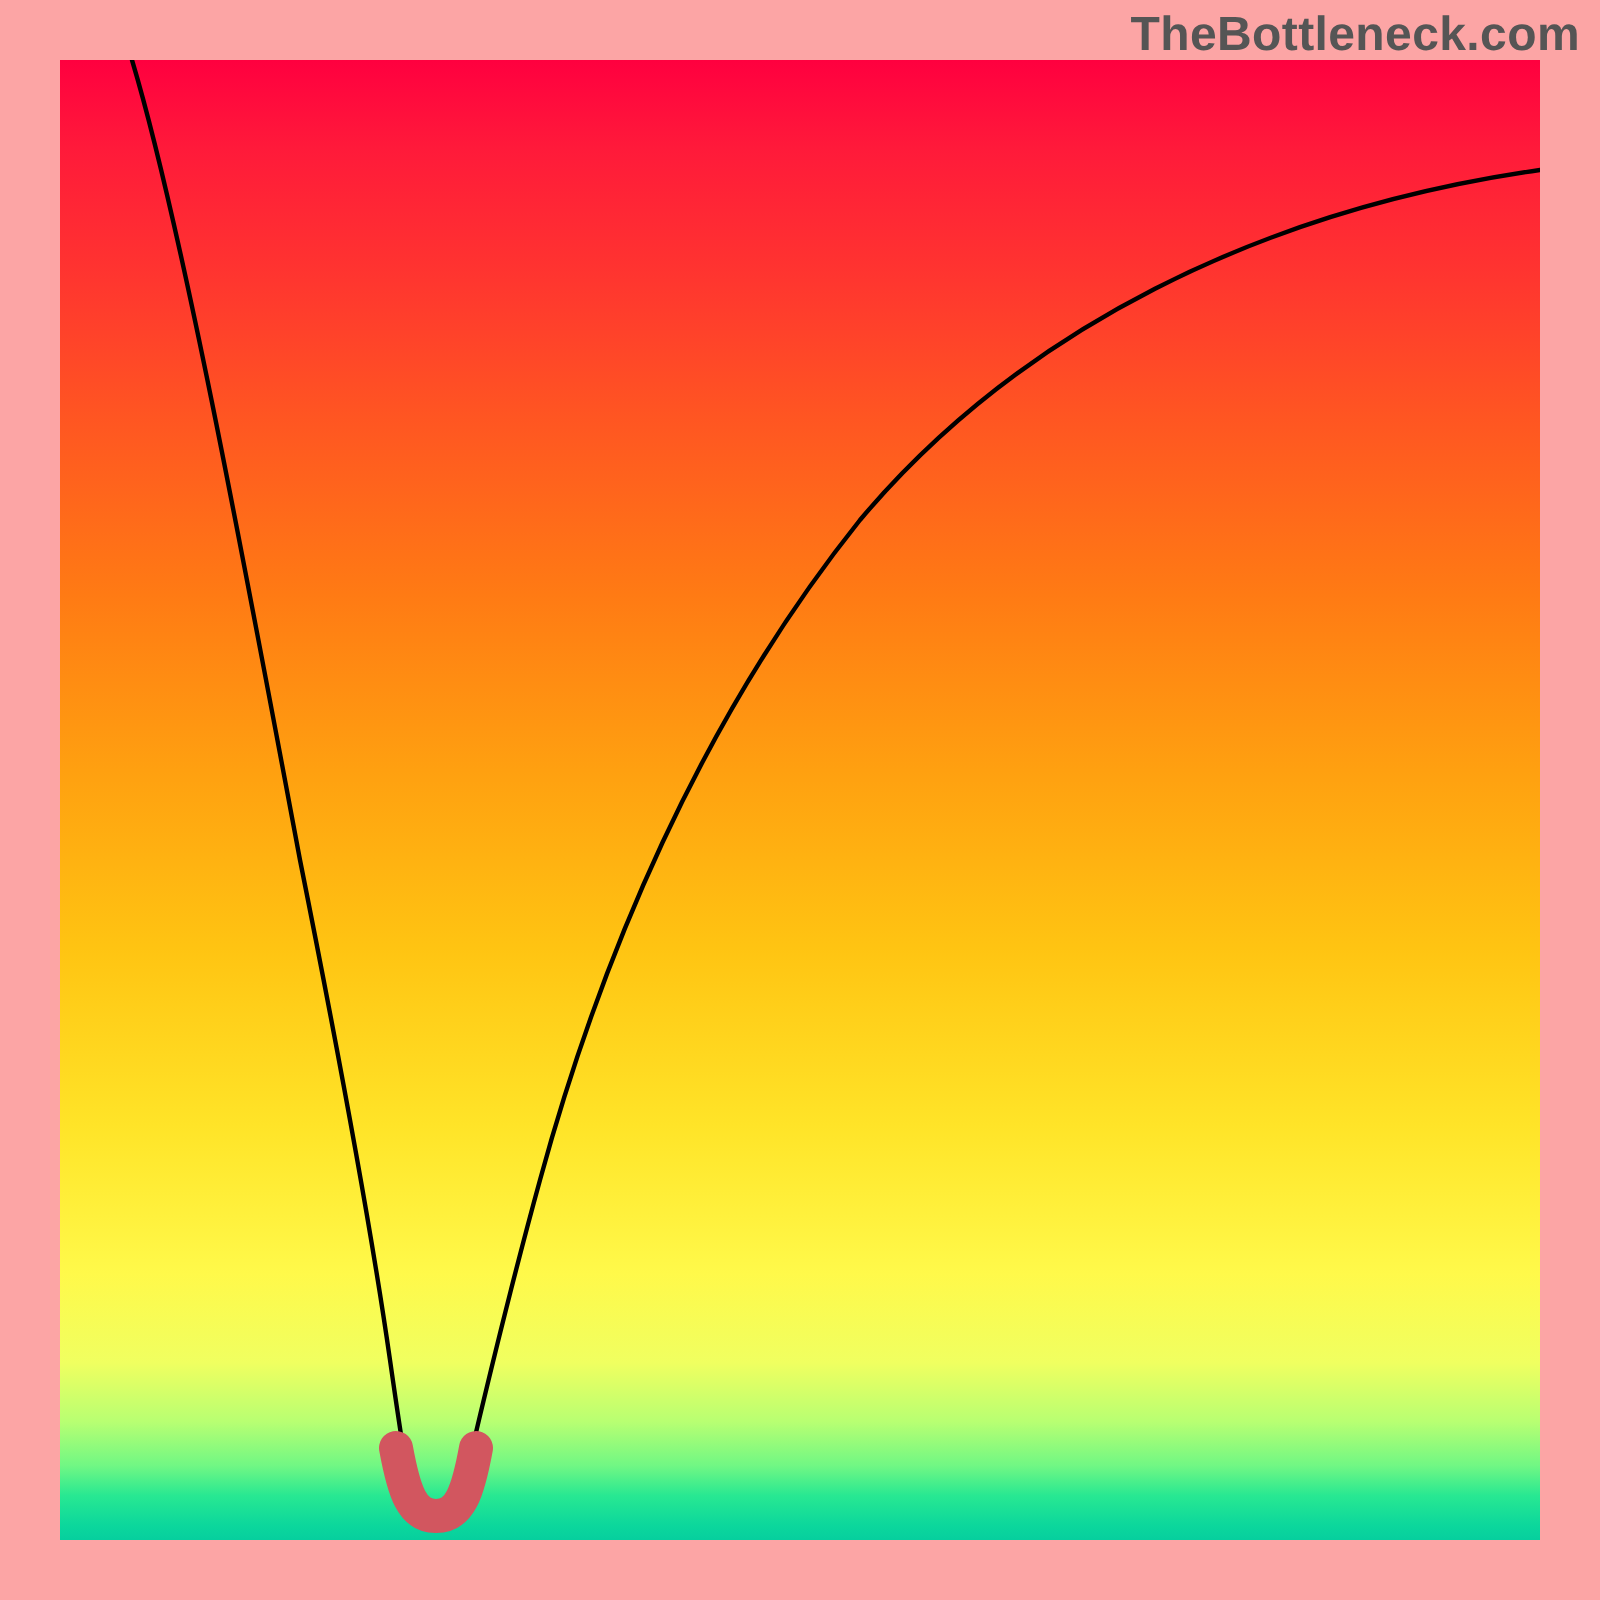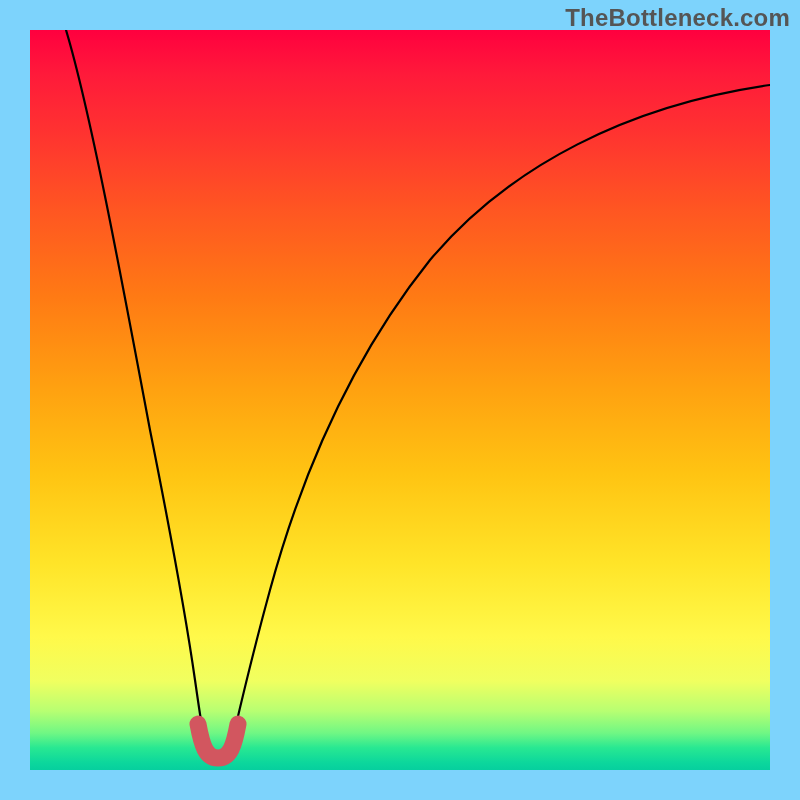--- a/index.html
+++ b/index.html
@@ -1,21 +1,21 @@
 <!DOCTYPE html>
 <html><head>
 <meta charset="utf-8">
 <style>
   * { margin: 0; padding: 0; box-sizing: border-box; }
   html, body { width: 800px; height: 800px; overflow: hidden; background: #fff; }
   .frame {
     position: relative;
     width: 800px;
     height: 800px;
-    background: #7dd3fc;
+    background: #fca5a5;
   }
   .watermark {
     position: absolute;
     top: 4px;
     right: 10px;
     font-family: Arial, Helvetica, sans-serif;
     font-size: 24px;
     font-weight: 600;
     color: #555;
     letter-spacing: 0.2px;

